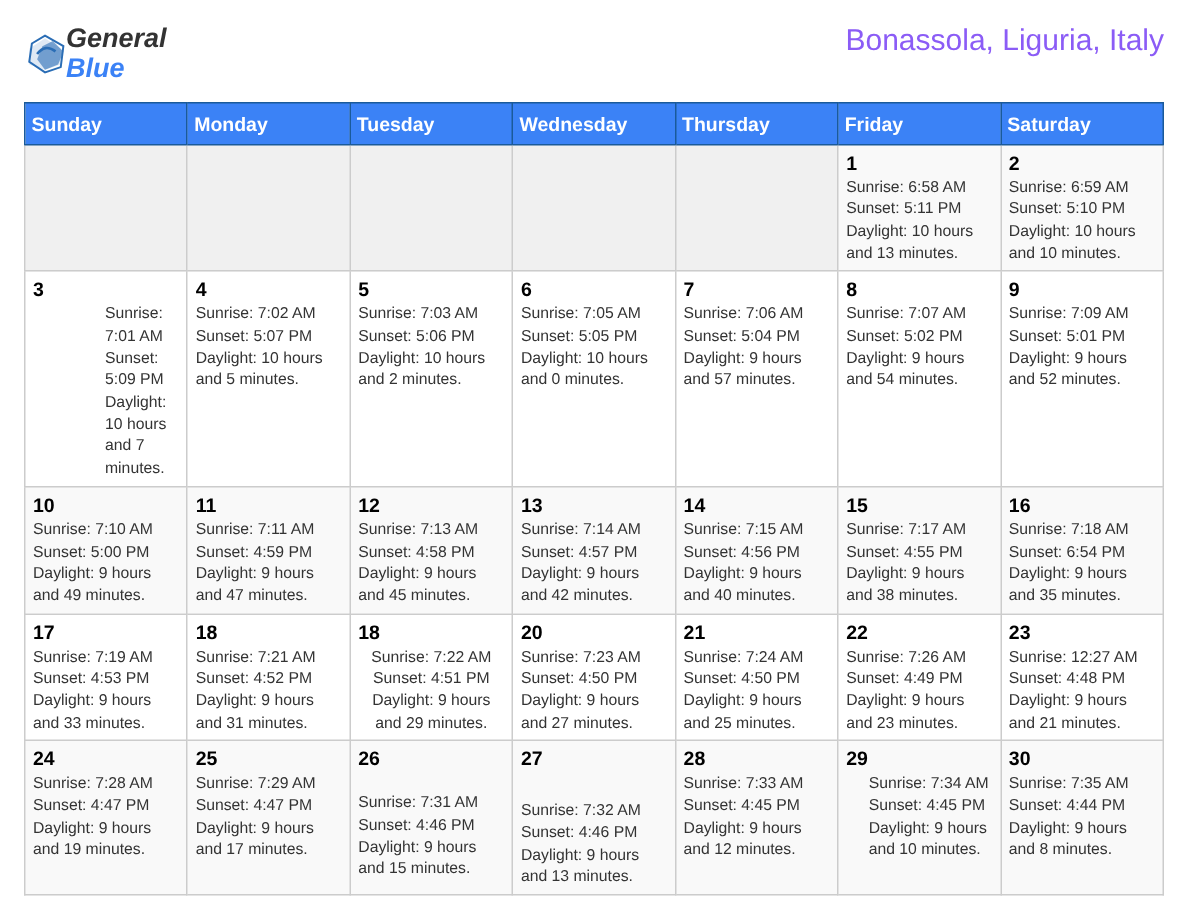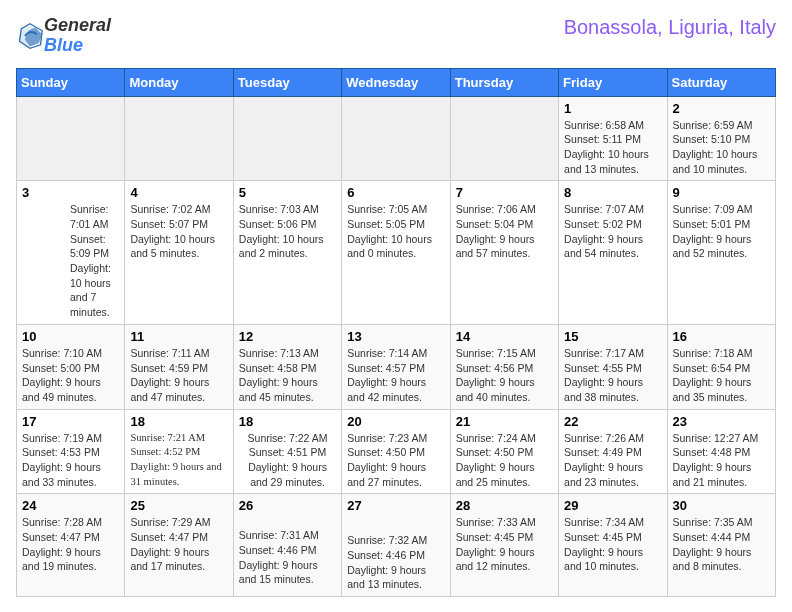--- a/index.html
+++ b/index.html
@@ -232,21 +232,21 @@
       </tr>
       <tr>
         <td>
           <span class="day-number">17</span>
           <div class="day-info" style="white-space: pre-line;">Sunrise: 7:19 AM
 Sunset: 4:53 PM
 Daylight: 9 hours and 33 minutes.</div>
         </td>
         <td>
           <span class="day-number">18</span>
-          <div class="day-info" style="white-space: pre-line; font-family: Liberation Serif, serif;">Sunrise: 7:21 AM
+          <div class="day-info" style="white-space: pre-line;">Sunrise: 7:21 AM
 Sunset: 4:52 PM
 Daylight: 9 hours and 31 minutes.</div>
         </td>
         <td>
           <span class="day-number">18</span>
           <div class="day-info" style="white-space: pre-line; text-align: center;">Sunrise: 7:22 AM
 Sunset: 4:51 PM
 Daylight: 9 hours and 29 minutes.</div>
         </td>
         <td>
@@ -300,21 +300,21 @@
 Daylight: 9 hours and 13 minutes.</div>
         </td>
         <td>
           <span class="day-number">28</span>
           <div class="day-info" style="white-space: pre-line;">Sunrise: 7:33 AM
 Sunset: 4:45 PM
 Daylight: 9 hours and 12 minutes.</div>
         </td>
         <td>
           <span class="day-number">29</span>
-          <div class="day-info" style="white-space: pre-line;">Sunrise: 7:34 AM
+          <div class="day-info" style="white-space: pre-line; margin-left: 15px;">Sunrise: 7:34 AM
 Sunset: 4:45 PM
 Daylight: 9 hours and 10 minutes.</div>
         </td>
         <td>
           <span class="day-number">30</span>
           <div class="day-info" style="white-space: pre-line;">Sunrise: 7:35 AM
 Sunset: 4:44 PM
 Daylight: 9 hours and 8 minutes.</div>
         </td>
       </tr>

